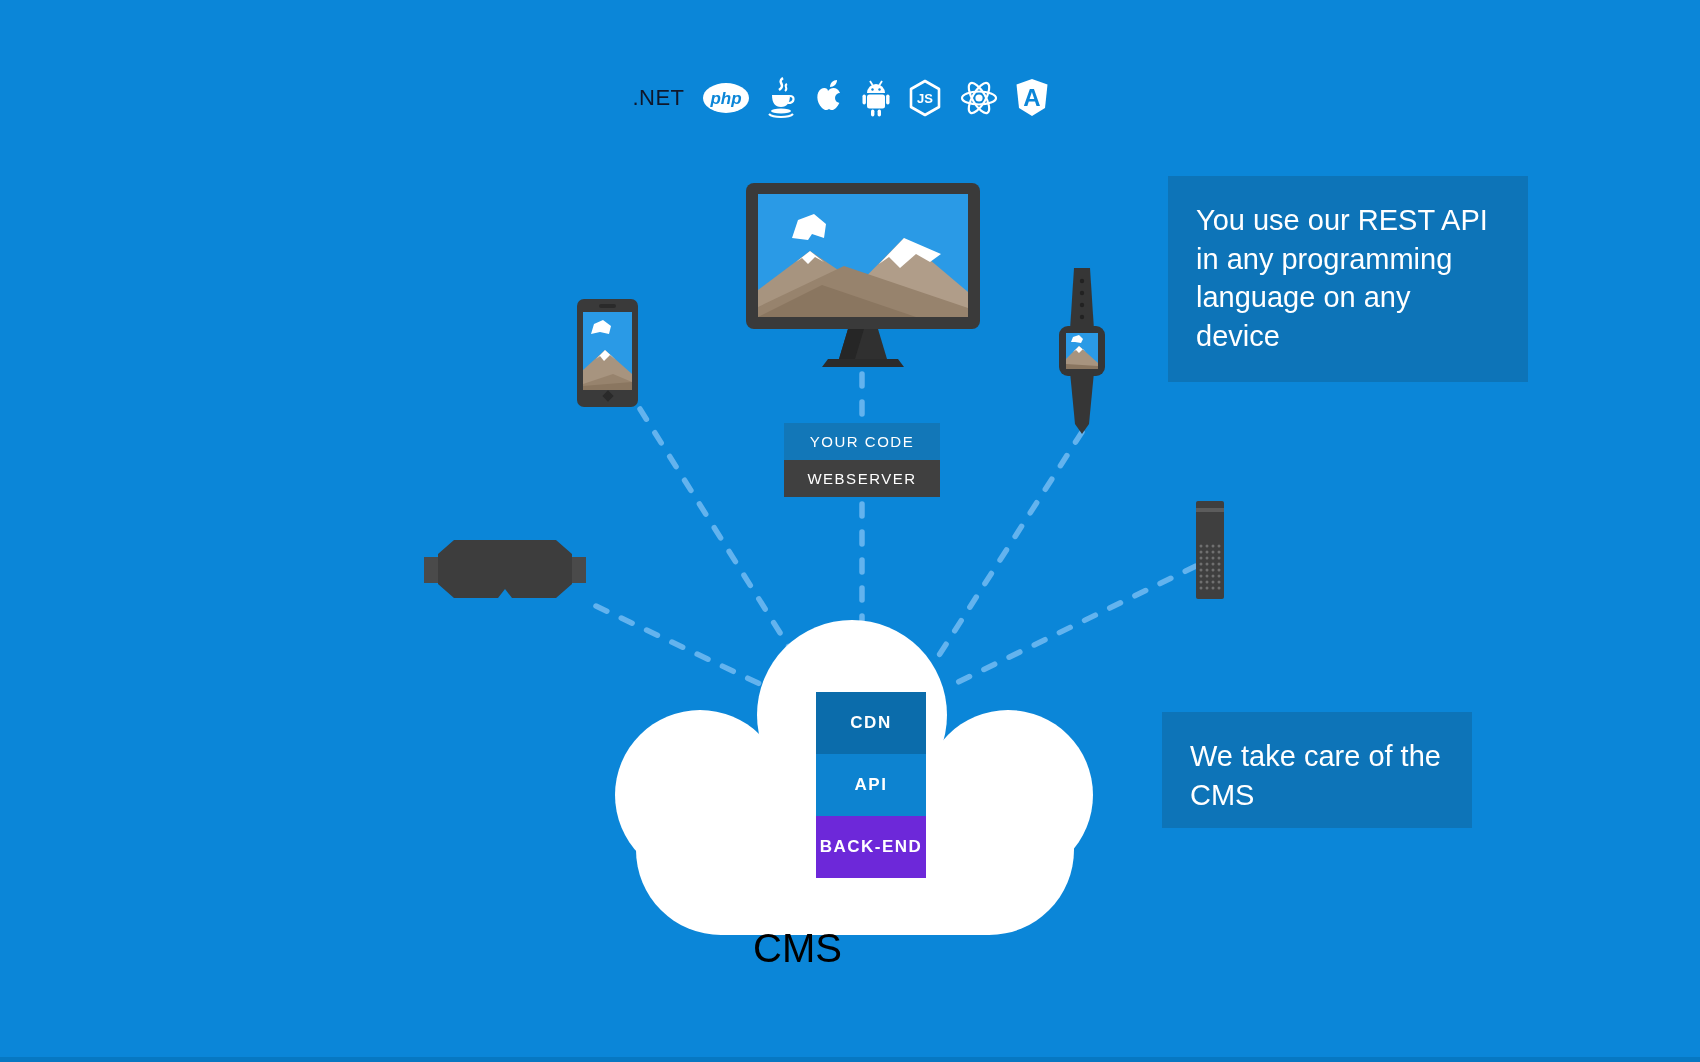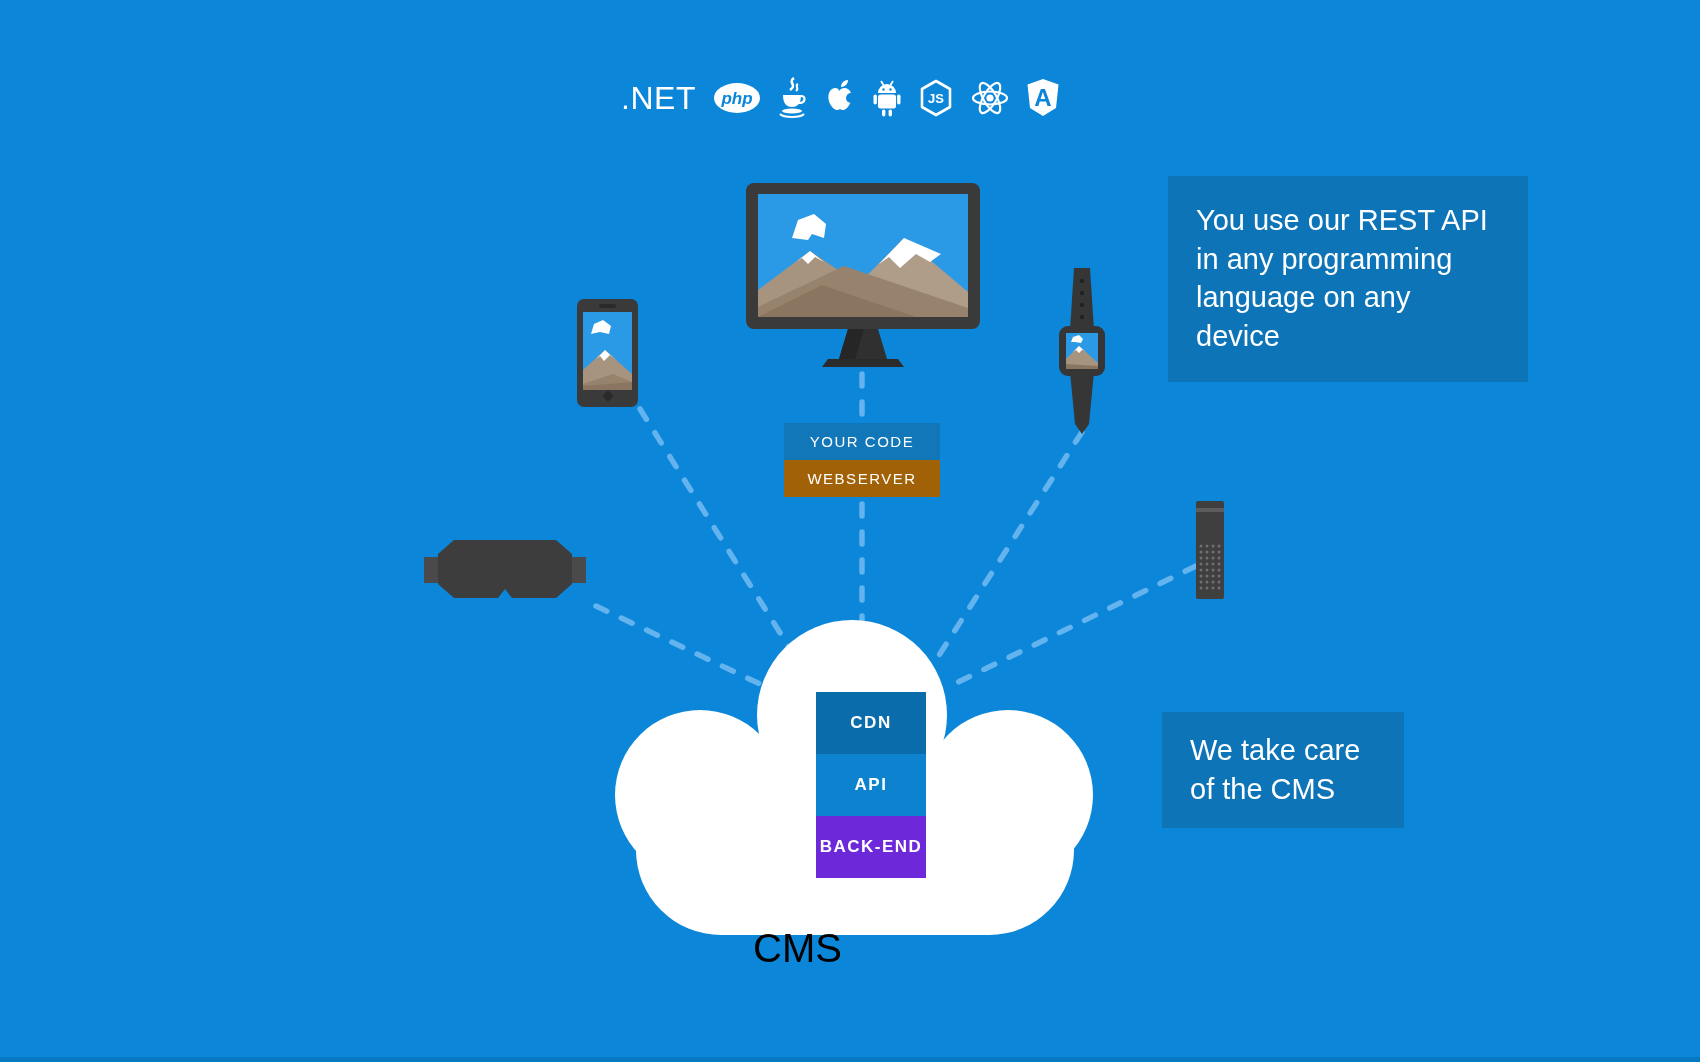--- a/index.html
+++ b/index.html
@@ -11,21 +11,21 @@
   #stage{position:absolute;inset:0;}
   .abs{position:absolute;}
   svg{display:block;}
   svg text{font-family:"Liberation Sans",sans-serif;}
 
   
   #logo-bar{
     left:612px;top:70px;width:456px;height:56px;
     display:flex;align-items:center;justify-content:center;gap:17px;
   }
-  .dotnet-label{color:#ffffff;font-size:32px;font-weight:500;letter-spacing:0.5px;}
+  .dotnet-label{color:#0f172a;font-size:22px;font-weight:500;letter-spacing:0.5px;}
 
   
   #code-stack{left:784px;top:423px;width:156px;}
   .code-row{
     height:37px;line-height:37px;text-align:center;color:#fff;
     font-size:15px;font-weight:400;letter-spacing:1.5px;
   }
 
   
   #cloud-stack{left:776px;top:692px;width:150px;}
@@ -33,21 +33,21 @@
     height:62px;line-height:62px;text-align:center;color:#fff;
     font-size:17px;font-weight:700;letter-spacing:1.5px;margin-left:40px;
   }
 
   
   .callout{
     color:#fff;font-size:29px;line-height:1.33;font-weight:400;
     box-sizing:border-box;
   }
   #callout-rest{left:1168px;top:176px;width:360px;height:206px;padding:25px 28px;}
-  #callout-cms{left:1162px;top:712px;width:242px;height:116px;padding:19px 28px;}
+  #callout-cms{left:1162px;top:712px;width:310px;height:116px;padding:25px 28px;}
 
   
   #cms-caption{
     left:753px;top:926px;width:200px;text-align:left;
     color:#000000;font-size:40px;font-weight:400;
   }
 
   #bottom-strip{left:0;bottom:0;width:100%;height:5px;}
 
   .dash{fill:none;stroke:#63b3ee;stroke-width:5.5;stroke-dasharray:12 16;stroke-linecap:round;}
@@ -205,21 +205,21 @@
         <circle cx="23" cy="81" r="1.5"></circle>
       <circle cx="5" cy="87" r="1.5"></circle>
         <circle cx="11" cy="87" r="1.5"></circle>
         <circle cx="17" cy="87" r="1.5"></circle>
         <circle cx="23" cy="87" r="1.5"></circle>
     </g>
   </svg>
 
   <div id="code-stack" class="abs">
     <div class="code-row" style="background-color: rgb(18, 119, 184);">YOUR CODE</div>
-    <div class="code-row" style="background-color: #a16207;">WEBSERVER</div>
+    <div class="code-row" style="background-color: #404040;">WEBSERVER</div>
   </div>
 
   <svg class="abs" style="left:598px;top:608px" width="520" height="330" viewBox="0 0 520 330">
     <g fill="#fff">
       <circle cx="254" cy="107" r="95"></circle>
       <circle cx="102" cy="187" r="85"></circle>
       <circle cx="410" cy="187" r="85"></circle>
       <rect x="38" y="157" width="438" height="170" rx="85"></rect>
     </g>
   </svg>

